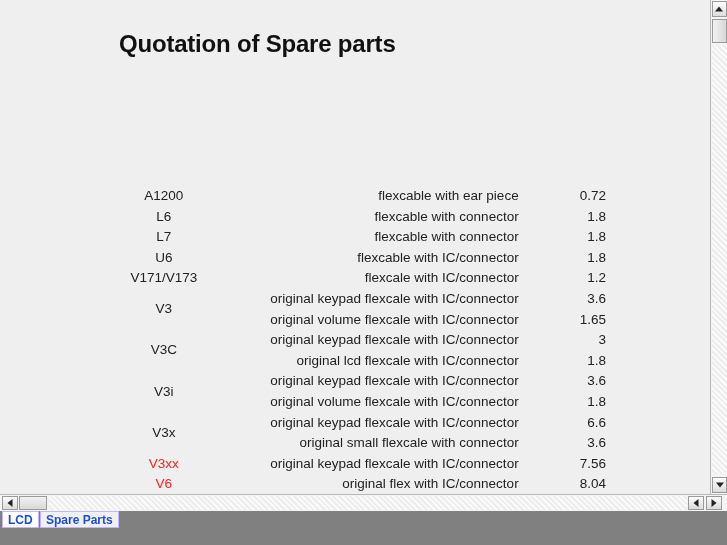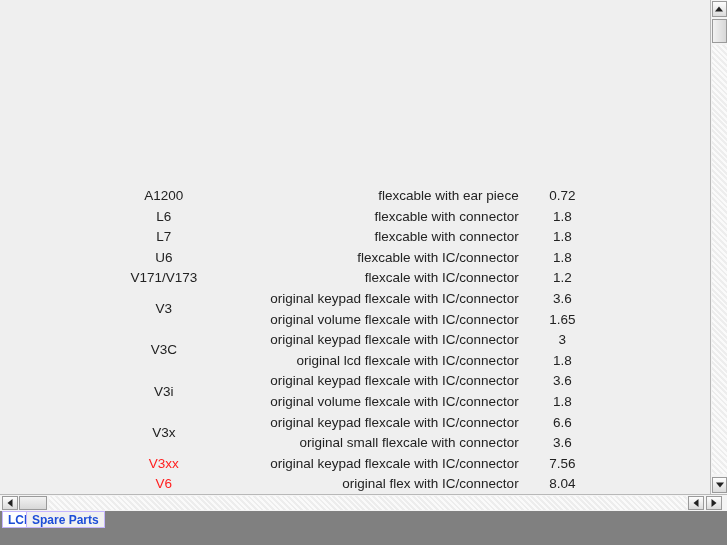--- a/index.html
+++ b/index.html
@@ -65,21 +65,21 @@
     width: 90px;
     text-align: center;
   }
   .col-desc {
     width: 300px;
     text-align: right;
     padding-left: 16px !important;
   }
   .col-price {
     width: 94px;
-    text-align: center;
+    text-align: right;
     padding-right: 6px !important;
   }
   .code-red {
     color: #ff2020;
   }
   
   .vscroll {
     position: absolute;
     right: 0;
     top: 0;
@@ -216,31 +216,32 @@
     background: #ffffff;
     border: 1px solid #c4b5fd;
     box-sizing: border-box;
     padding: 0 5px;
     text-align: center;
   }
   .tab-lcd {
     left: 2px;
   }
   .tab-spare {
-    left: 26px;
+    left: 40px;
     background: #f1f1f1;
   }
 </style>
 </head>
 <body>
 
 <div id="app">
 
   <div class="sheet-area">
 
+    <div class="sheet-title">Quotation of Spare parts</div>
 
 
     <table class="qtable">
       <tbody>
         <tr>
           <td class="col-code">A1200</td>
           <td class="col-desc">flexcable with ear piece</td>
           <td class="col-price">0.72</td>
         </tr>
         <tr>

